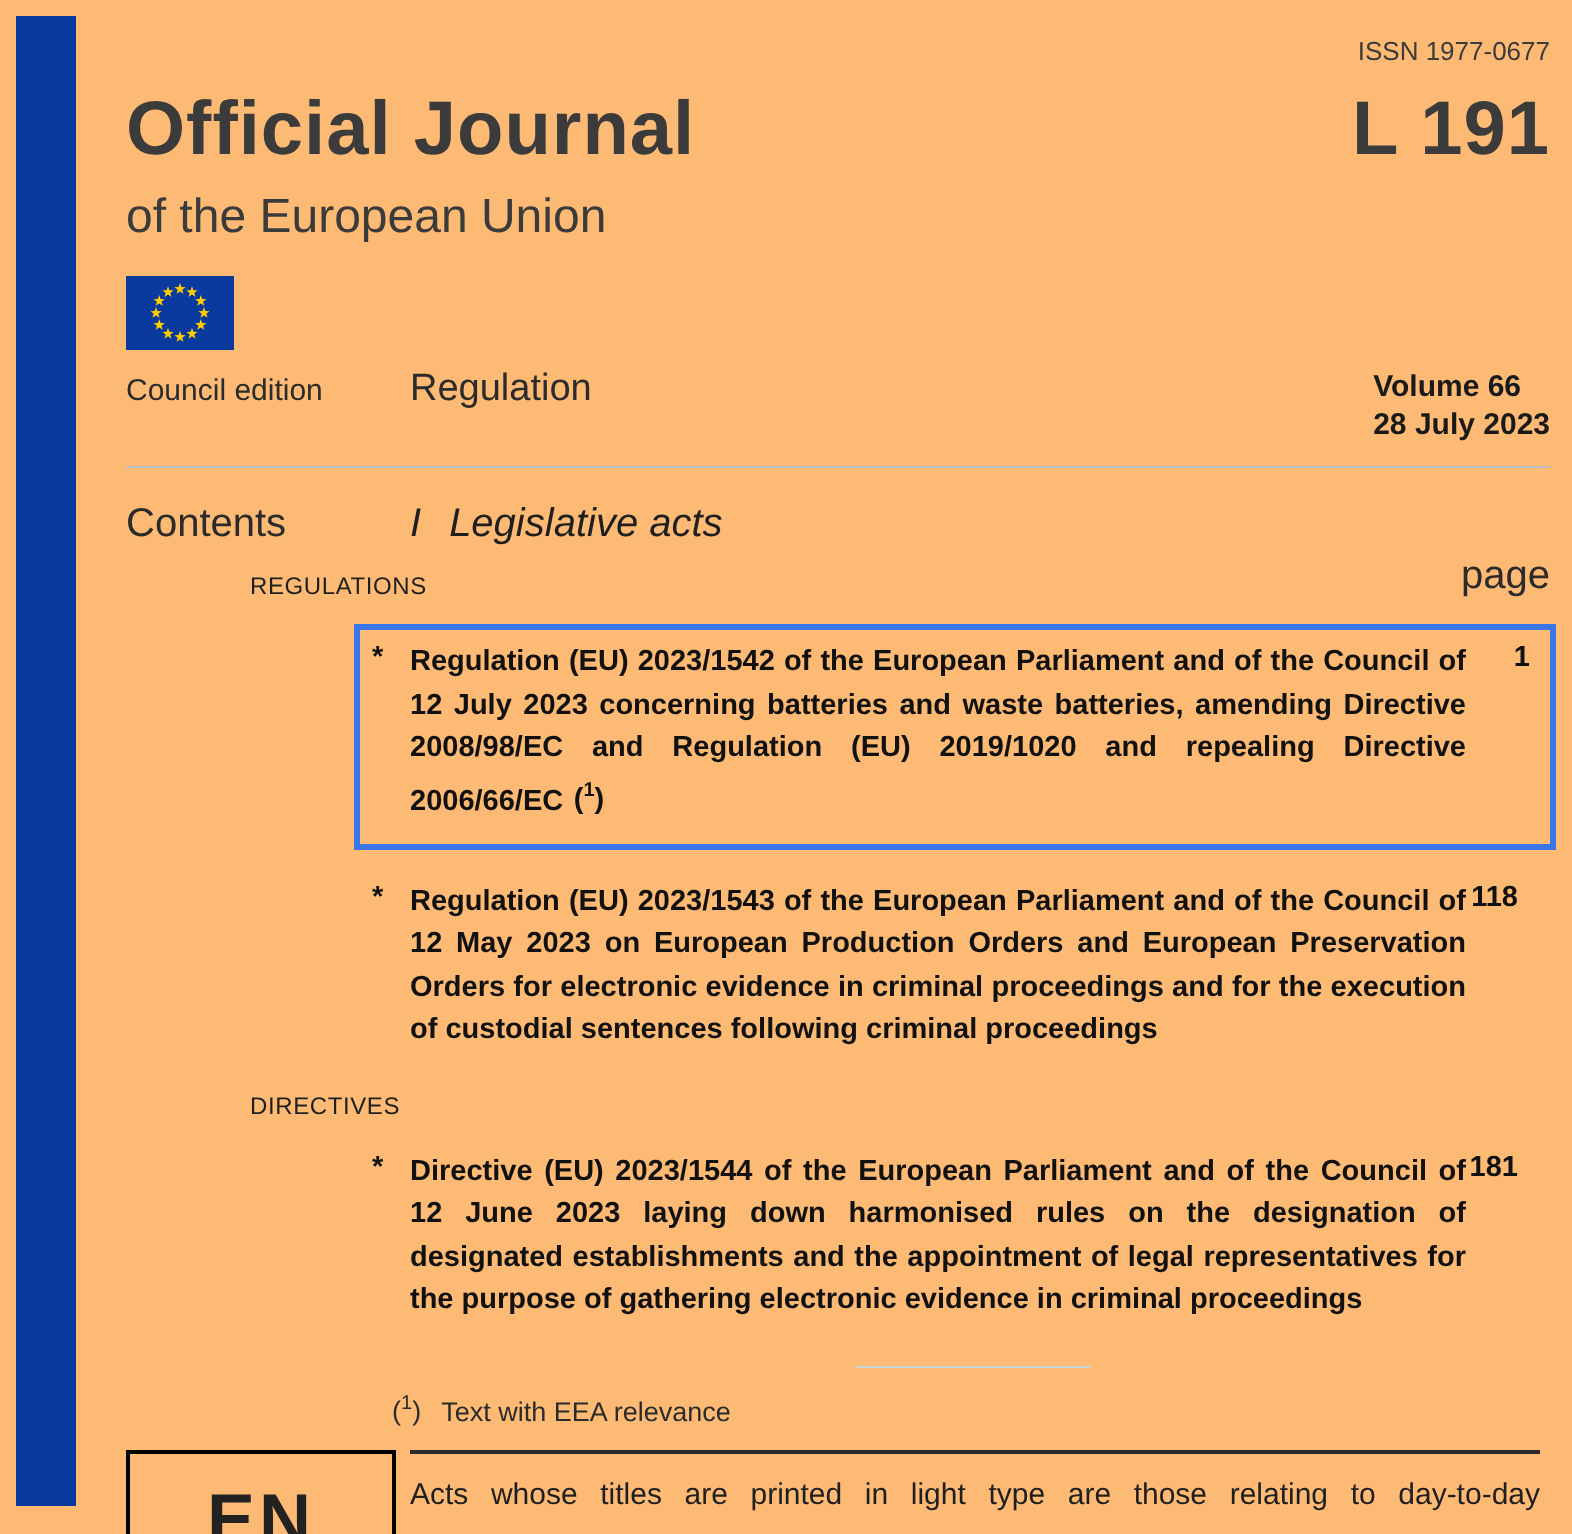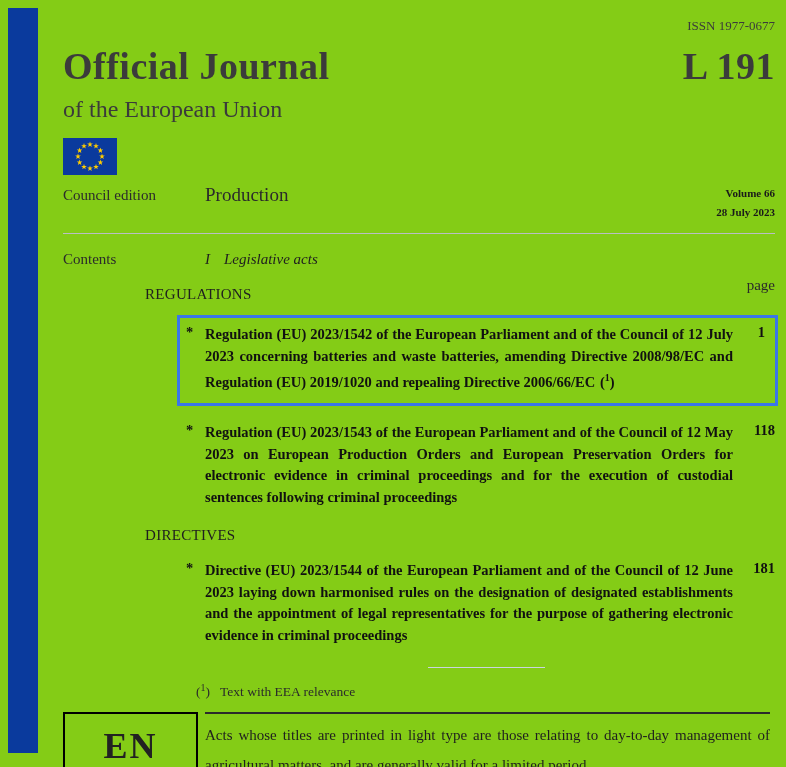--- a/index.html
+++ b/index.html
@@ -1,21 +1,21 @@
 <!DOCTYPE html>
 <html style="--eu-blue: #0a3a9d; --hl-border: #3a76e8; --link-blue: #2a6ebb;"><head>
 <meta charset="utf-8">
 <style>
   * { margin:0; padding:0; box-sizing:border-box; }
   html,body { background:#fff; }
   .page {
     position:relative;
     width:786px; height:767px;
-    background:#84cc16;
-    font-family:Liberation Serif, serif;
+    background:#fdba74;
+    font-family:Liberation Sans, sans-serif;
     color:#1a1a1a;
     overflow:hidden;
   }
   .leftbar {
     position:absolute; left:8px; top:8px;
     width:30px; height:745px;
     background:var(--eu-blue,#0a3a9d);
   }
   .content { position:absolute; left:63px; top:0; width:712px; }
 
@@ -27,52 +27,52 @@
     letter-spacing:0.5px;
     text-align:right;
   }
   .subtitle { margin-top:11px; font-size:24px; color:#3b3b3b; }
 
   .flag { margin-top:15px; display:block; }
 
   .edition-row { position:relative; margin-top:9px; height:42px; }
   .lang-edition { position:absolute; left:0; top:3px; font-size:15px; color:#2b2b2b; }
   .section-label { position:absolute; left:142px; top:0; font-size:19px; color:#2b2b2b; }
-  .vol-block { position:absolute; right:0; top:0; text-align:right; font-weight:bold; font-size:11px; line-height:19px; color:#1a1a1a; }
+  .vol-block { position:absolute; right:0; top:0; text-align:left; font-weight:bold; font-size:15px; line-height:19px; color:#1a1a1a; }
 
   .rule { margin-top:7px; border-top:1px solid #b9bec4; }
 
-  .contents-row { position:relative; margin-top:17px; height:20px; font-size:15px; }
+  .contents-row { position:relative; margin-top:17px; height:20px; font-size:20px; }
   .contents-label { position:absolute; left:0; top:0; color:#2b2b2b; }
   .acts-class { position:absolute; left:142px; top:0; font-style:italic; color:#1f1f1f; }
   .acts-class .num { margin-right:14px; }
   .page-label { position:absolute; right:0; top:0; color:#2b2b2b;margin-top:26px; }
 
-  .group-heading { margin-left:82px; margin-top:15px; font-size:15px; color:#1f1f1f; letter-spacing:0.3px; }
+  .group-heading { margin-left:62px; margin-top:15px; font-size:12px; color:#1f1f1f; letter-spacing:0.3px; }
 
   .toc-text {
     width:528px; text-align:justify;
     font-size:14.5px; font-weight:bold; line-height:21.5px; color:#111;
   }
   .ast { position:absolute; font-size:14.5px; font-weight:bold; color:#111; }
   .pg { position:absolute; font-size:14.5px; font-weight:bold; color:#111; }
   .fnref sup { font-size:10px; }
   .fnref { font-weight:bold; }
 
   .hl-box {
     position:relative; margin-left:114px; margin-top:12px;
     width:601px; border:3px solid var(--hl-border,#3a76e8);
     padding:6px 0 10px 25px;
   }
   .hl-box .ast { left:6px; top:6px; }
   .hl-box .pg { right:10px; top:6px; }
 
   .toc-item { position:relative; margin-left:142px; margin-top:16px; width:570px; }
   .toc-item .ast { left:-19px; top:0; }
-  .toc-item .pg { right:0; top:0; }
+  .toc-item .pg { right:16px; top:0; }
 
   .divider { margin-left:365px; margin-top:21px; width:117px; border-top:1px solid #c9d5de; }
 
   .footnote-row { margin-left:133px; margin-top:13px; font-size:13.5px; color:#2b2b2b; }
   .footnote-row .fnref { font-weight:normal; margin-right:10px; }
 
   .footer-row { display:flex; margin-top:12px; }
   .en-box {
     width:135px; height:69px; border:2px solid #000;
     display:flex; align-items:center; justify-content:center;
@@ -119,21 +119,21 @@
       <use href="#star" x="24" y="27.5" width="6" height="6"></use>
       <use href="#star" x="18" y="25.9" width="6" height="6"></use>
       <use href="#star" x="13.6" y="21.5" width="6" height="6"></use>
       <use href="#star" x="12" y="15.5" width="6" height="6"></use>
       <use href="#star" x="13.6" y="9.5" width="6" height="6"></use>
       <use href="#star" x="18" y="5.1" width="6" height="6"></use>
     </svg>
 
     <div class="edition-row">
       <span class="lang-edition">Council edition</span>
-      <span class="section-label">Production</span>
+      <span class="section-label">Regulation</span>
       <div class="vol-block">
         <div>Volume 66</div>
         <div>28 July 2023</div>
       </div>
     </div>
 
     <div class="rule"></div>
 
     <div class="contents-row">
       <span class="contents-label">Contents</span>

